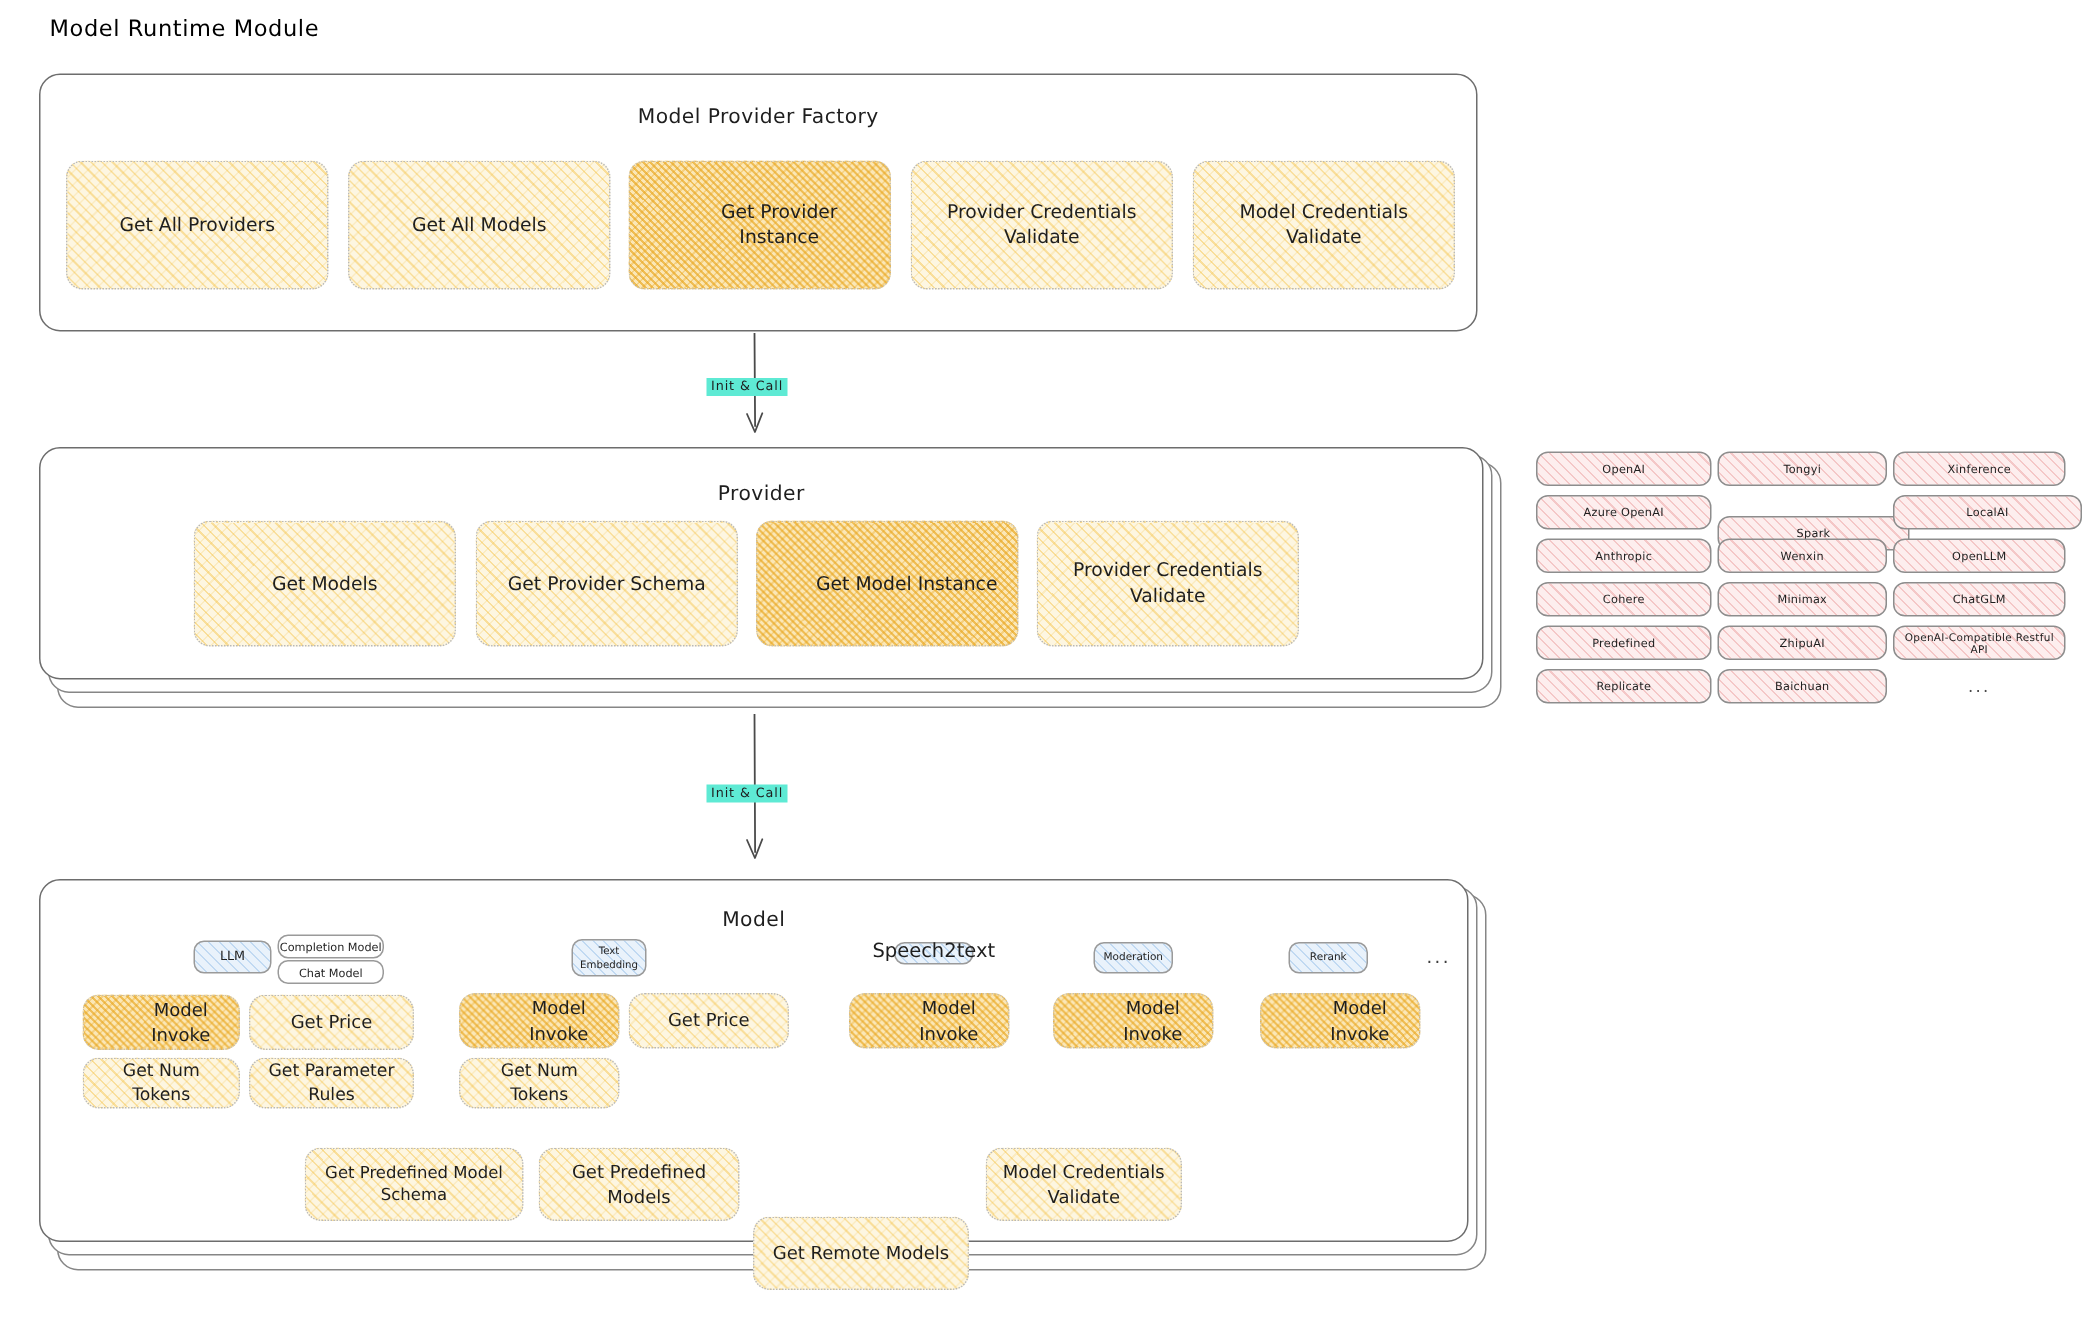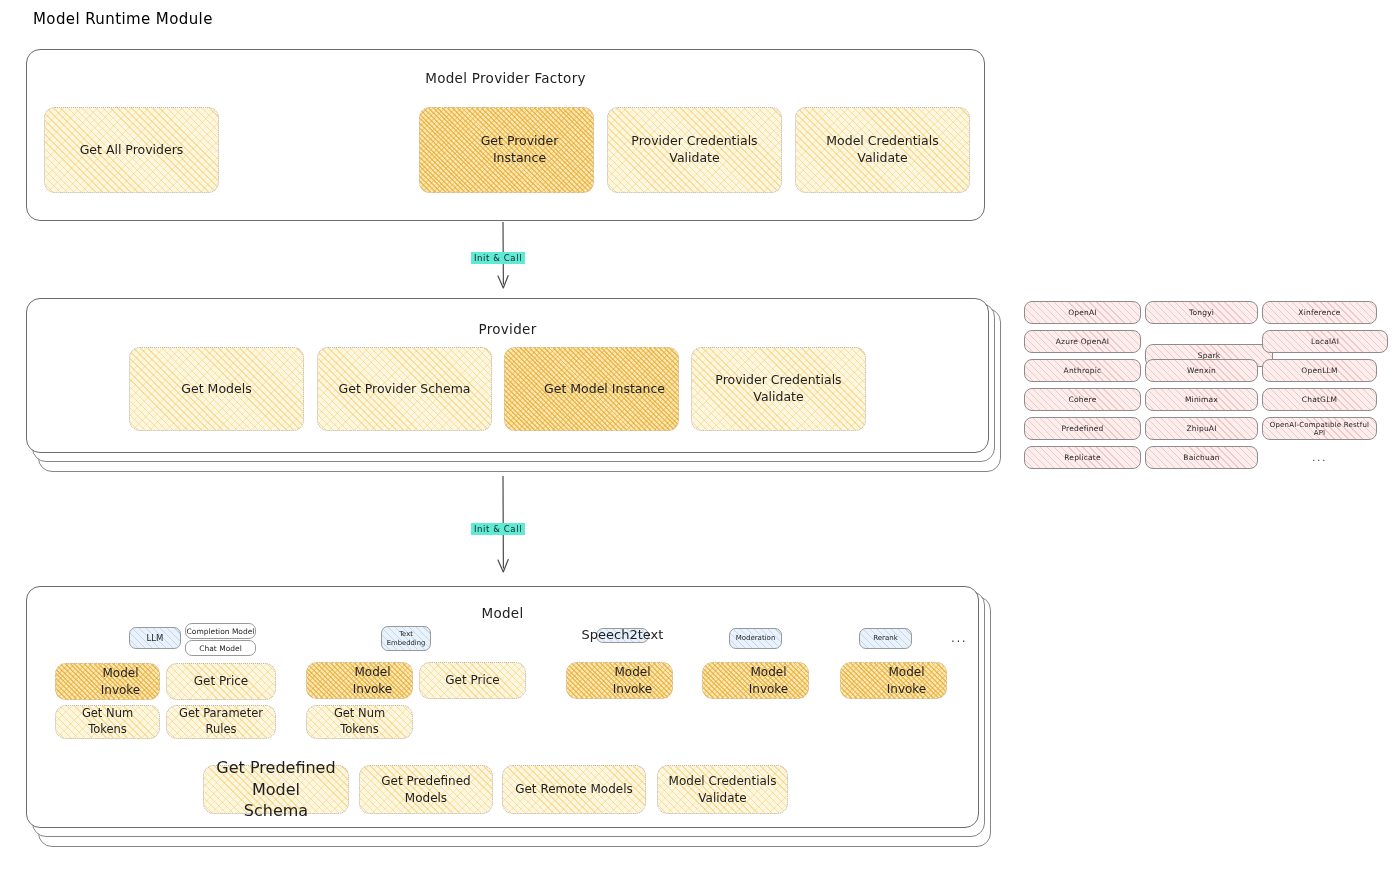--- a/index.html
+++ b/index.html
@@ -126,20 +126,21 @@
 <body>
 
 <div class="canvas">
 
   <div class="page-title">Model Runtime Module</div>
 
   <div class="rough-box" style="left:26px;top:49px;width:959px;height:172px;">
     <div class="section-title" style="top:20px;left:0;">Model Provider Factory</div>
   </div>
   <div class="node" style="left:44px;top:107px;width:175px;height:86px;font-size:12.5px;">Get All Providers</div>
+  <div class="node" style="left:232px;top:107px;width:175px;height:86px;font-size:12.5px;">Get All Models</div>
   <div class="node hl" style="left:419px;top:107px;width:175px;height:86px;font-size:12.5px;white-space:pre-line;">Get Provider
 Instance</div>
   <div class="node" style="left:607px;top:107px;width:175px;height:86px;font-size:12.5px;white-space:pre-line;">Provider Credentials
 Validate</div>
   <div class="node" style="left:795px;top:107px;width:175px;height:86px;font-size:12.5px;white-space:pre-line;">Model Credentials
 Validate</div>
 
   <div class="arrow" style="left:492px;top:222px;width:22px;height:76px;">
     <svg width="22" height="76" viewBox="0 0 22 76">
       <path d="M11 0 L11.4 62" stroke="#4a4a4a" stroke-width="1.2" fill="none" stroke-linecap="round"></path>
@@ -214,21 +215,21 @@
   <div class="node hl" style="left:566px;top:662px;width:107px;height:37px;font-size:12px;">Model Invoke</div>
 
   <div class="badge-blue" style="left:729px;top:628px;width:53px;height:21px;font-size:7px;">Moderation</div>
   <div class="node hl" style="left:702px;top:662px;width:107px;height:37px;font-size:12px;">Model Invoke</div>
 
   <div class="badge-blue" style="left:859px;top:628px;width:53px;height:21px;font-size:7px;">Rerank</div>
   <div class="node hl" style="left:840px;top:662px;width:107px;height:37px;font-size:12px;">Model Invoke</div>
 
   <div class="ellipsis-dots" style="left:951px;top:631px;">...</div>
 
-  <div class="node" style="left:203px;top:765px;width:146px;height:49px;font-size:16px;white-space:pre-line;">Get Predefined Model
+  <div class="node" style="left:203px;top:765px;width:146px;height:49px;font-size:11px;white-space:pre-line;">Get Predefined Model
 Schema</div>
   <div class="node" style="left:359px;top:765px;width:134px;height:49px;font-size:12px;white-space:pre-line;">Get Predefined
 Models</div>
-  <div class="node" style="left:502px;top:765px;width:144px;height:49px;font-size:12px;">Get Remote Models</div>
+  <div class="node" style="left:502px;top:811px;width:144px;height:49px;font-size:12px;">Get Remote Models</div>
   <div class="node" style="left:657px;top:765px;width:131px;height:49px;font-size:12px;white-space:pre-line;">Model Credentials
 Validate</div>
 
 </div>
 
 </body></html>

